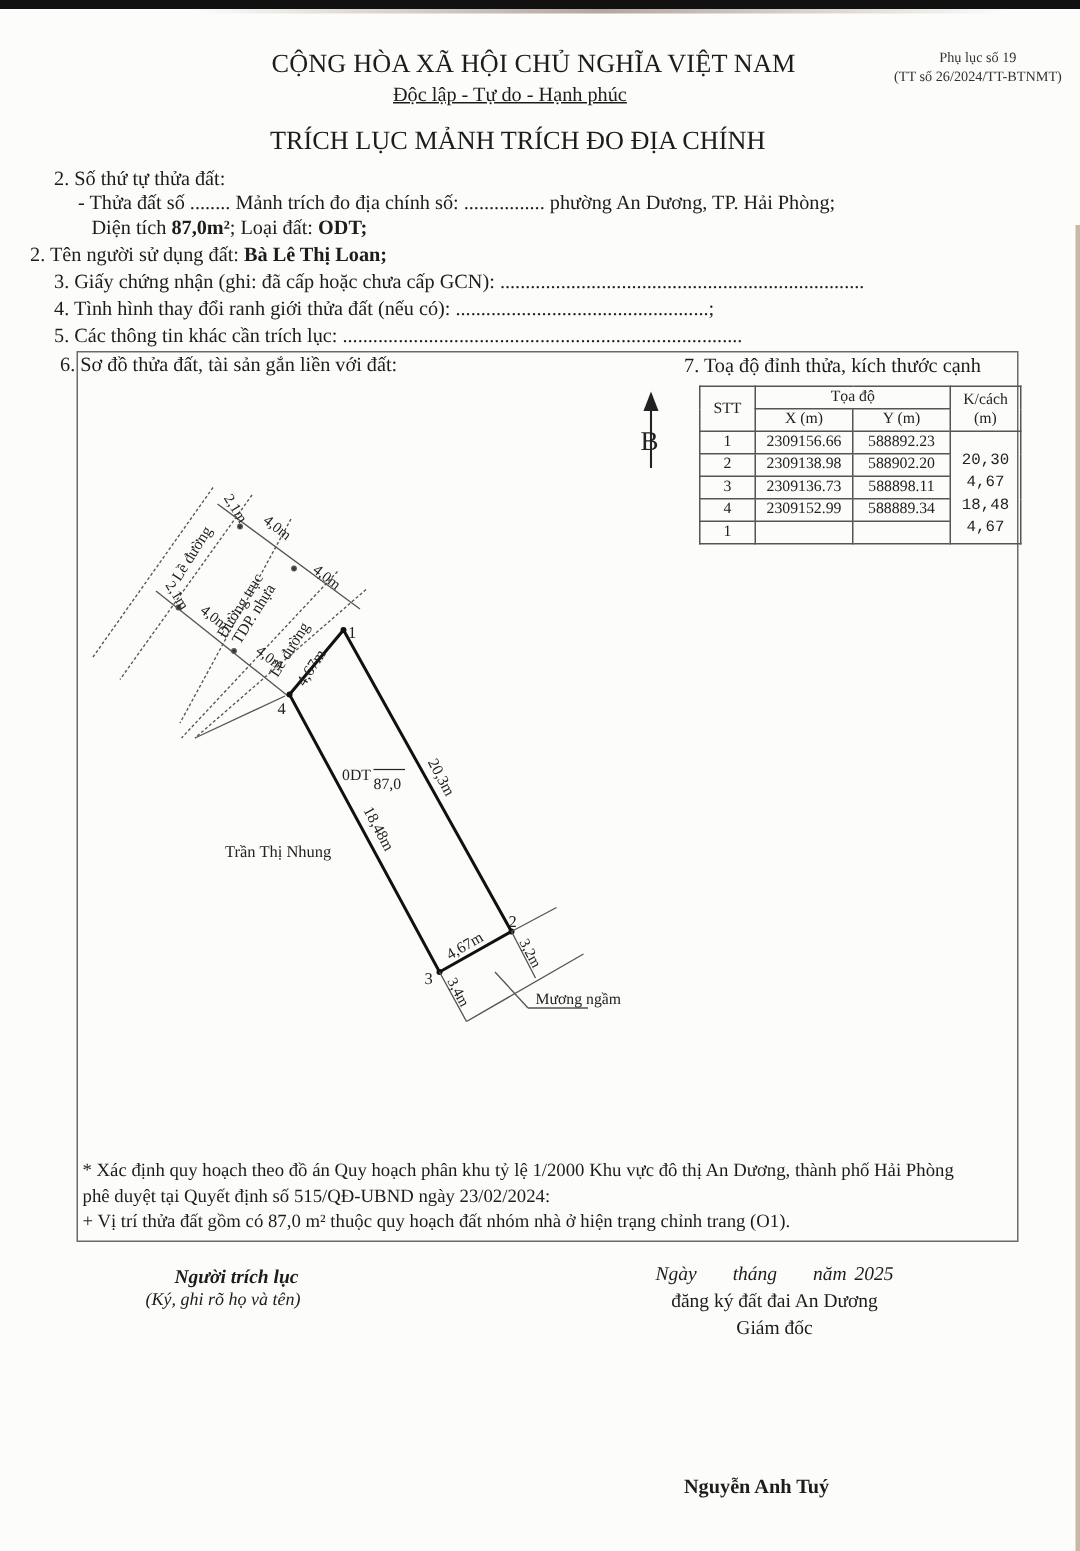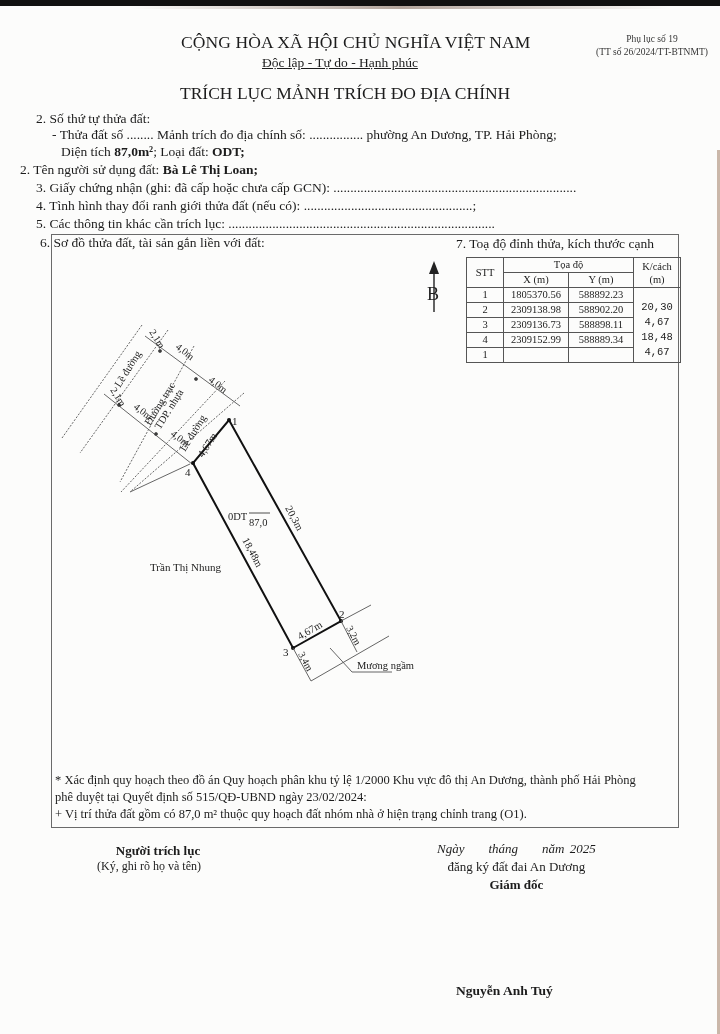--- a/index.html
+++ b/index.html
@@ -38,21 +38,21 @@
   table.coords .kc { vertical-align:top; line-height:15px; padding-top:4px;font-family:Liberation Mono, monospace; }
 
   .diagram { position:absolute; left:0; top:0; width:720px; height:1034px; pointer-events:none; }
   .diagram text { font-family:"Liberation Serif", serif; fill:#222; }
 
   .notes { font-size:12.5px; line-height:17px; }
   .n1 { left:55px; top:772px; }
   .n2 { left:55px; top:789px; }
   .n3 { left:55px; top:806px; }
 
-  .sig-left { left:115px; top:843px; font-size:13px; text-align:center; }
+  .sig-left { left:115px; top:843px; font-size:13px; text-align:center;font-style:italic; }
   .sig-left .sub { font-size:12px; }
   .sig-right { left:425px; top:840px; font-size:13px; text-align:center; line-height:18px; }
   .date-line { font-style:italic; word-spacing:2px; }
   .date-line span { margin:0 12px; }
   .signer { left:456px; top:983px; font-size:13.5px; font-weight:bold; }
 </style>
 </head>
 <body>
 
 <div class="topbar"></div>
@@ -85,21 +85,21 @@
     <th rowspan="2" style="width:30px">STT</th>
     <th colspan="2">Tọa độ</th>
     <th rowspan="2" style="width:40px;line-height:13px"><span>K/cách</span><br><span>(m)</span></th>
   </tr>
   <tr>
     <th style="width:58px">X (m)</th>
     <th style="width:58px">Y (m)</th>
   </tr>
   <tr>
     <td>1</td>
-        <td>1805370.56</td>
+        <td>2309156.66</td>
         <td>588892.23</td>
     <td rowspan="5" class="kc">
       <div style="height:8px"></div>
       <div>20,30</div>
       <div>4,67</div>
       <div>18,48</div>
       <div>4,67</div>
     </td>
   </tr>
   <tr>
@@ -204,15 +204,15 @@
 <div class="abs notes n2">phê duyệt tại Quyết định số 515/QĐ-UBND ngày 23/02/2024:</div>
 <div class="abs notes n3">+ Vị trí thửa đất gồm có 87,0 m² thuộc quy hoạch đất nhóm nhà ở hiện trạng chỉnh trang (O1).</div>
 
 <div class="abs sig-left">
   <div style="font-weight:bold">Người trích lục</div>
   <div class="sub" style="margin-left:-18px">(Ký, ghi rõ họ và tên)</div>
 </div>
 <div class="abs sig-right">
   <div class="date-line"><span>Ngày</span><span>tháng</span><span>năm 2025</span></div>
   <div>đăng ký đất đai An Dương</div>
-  <div style="font-weight:bold">Giám đốc</div>
+  <div style="font-weight:normal">Giám đốc</div>
 </div>
 <div class="abs signer">Nguyễn Anh Tuý</div>
 
 </body></html>

